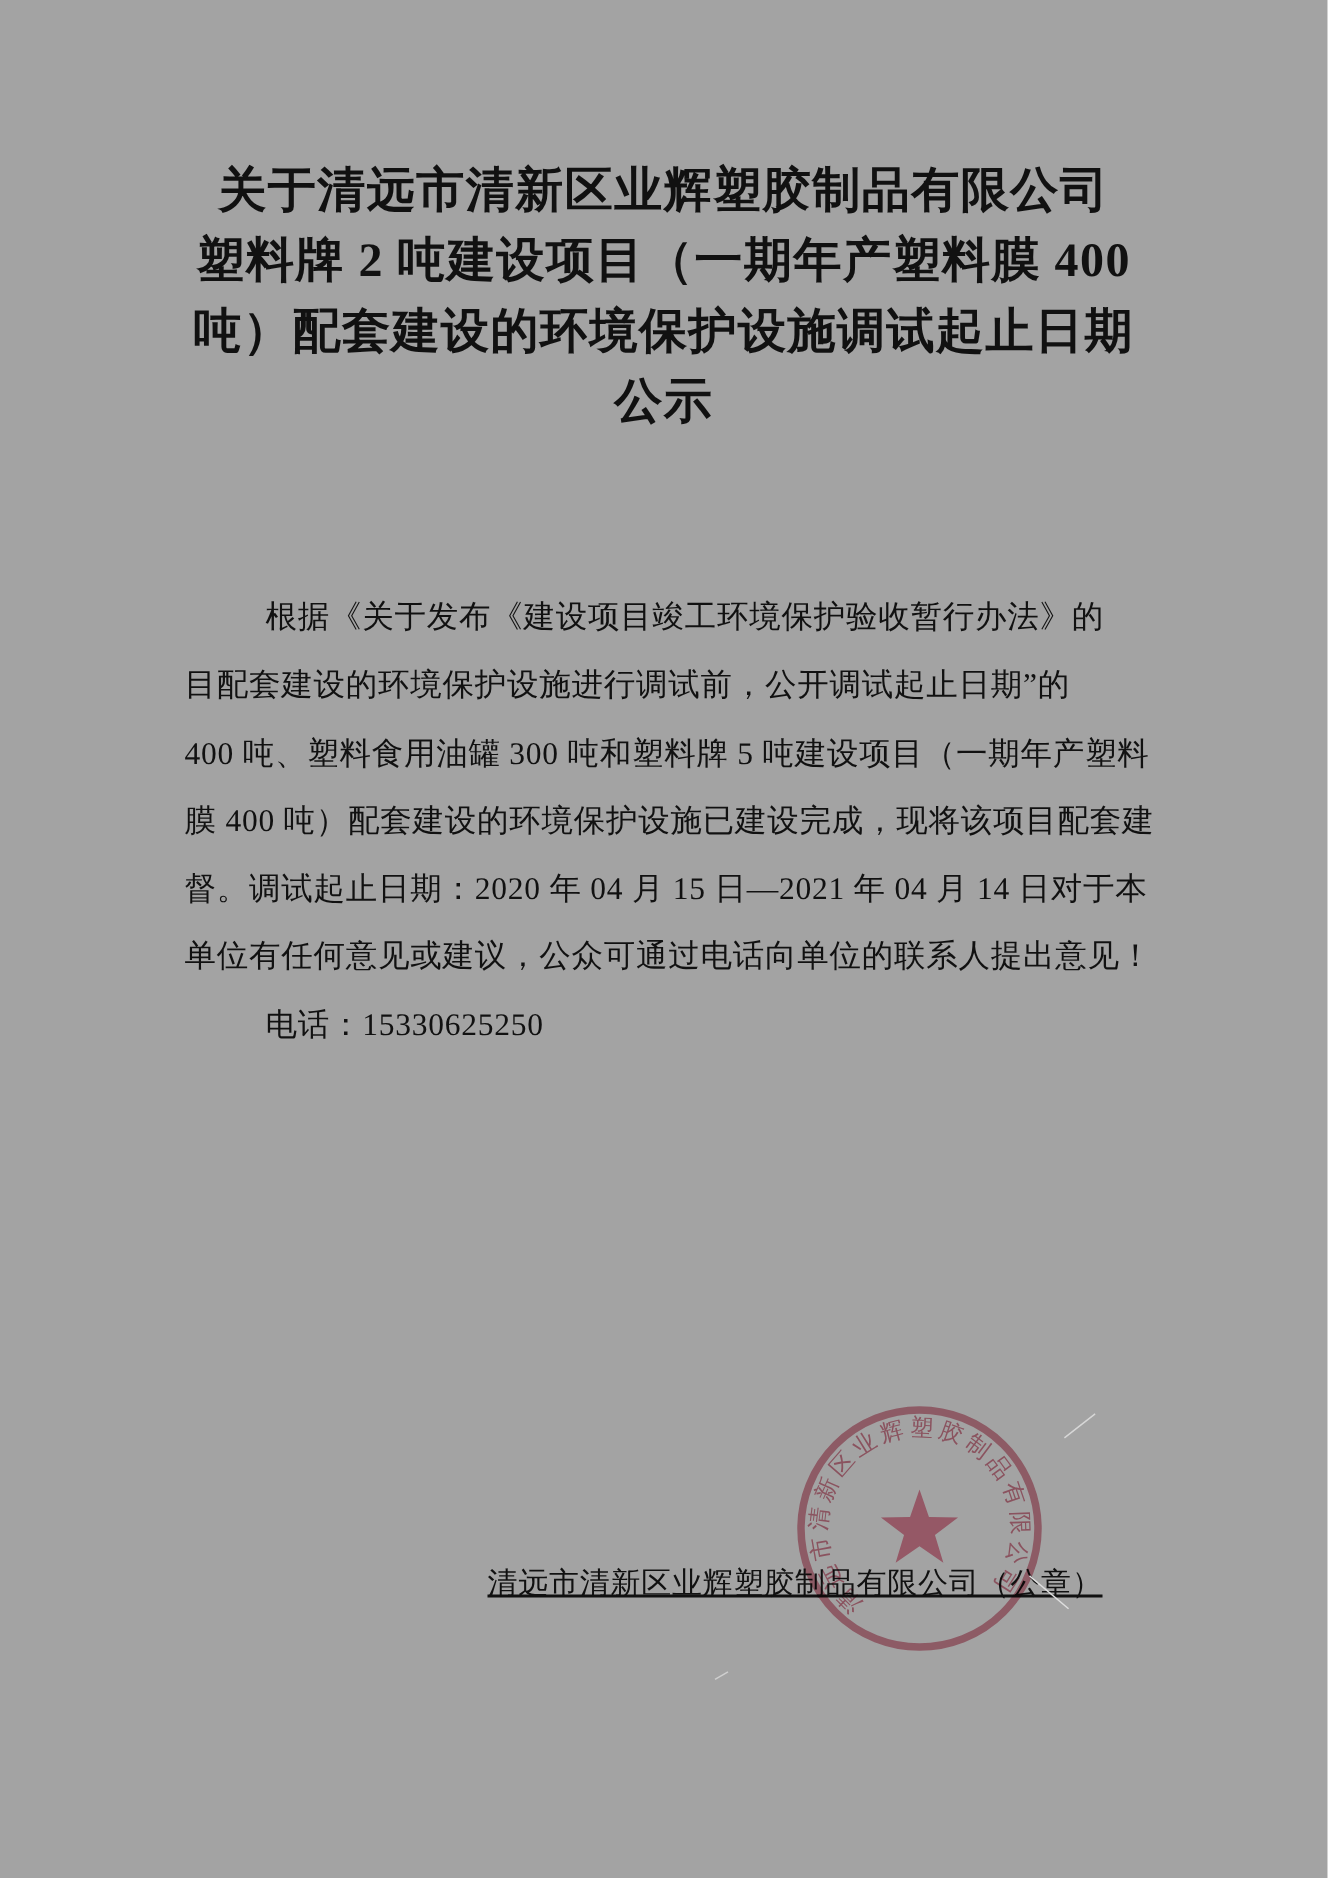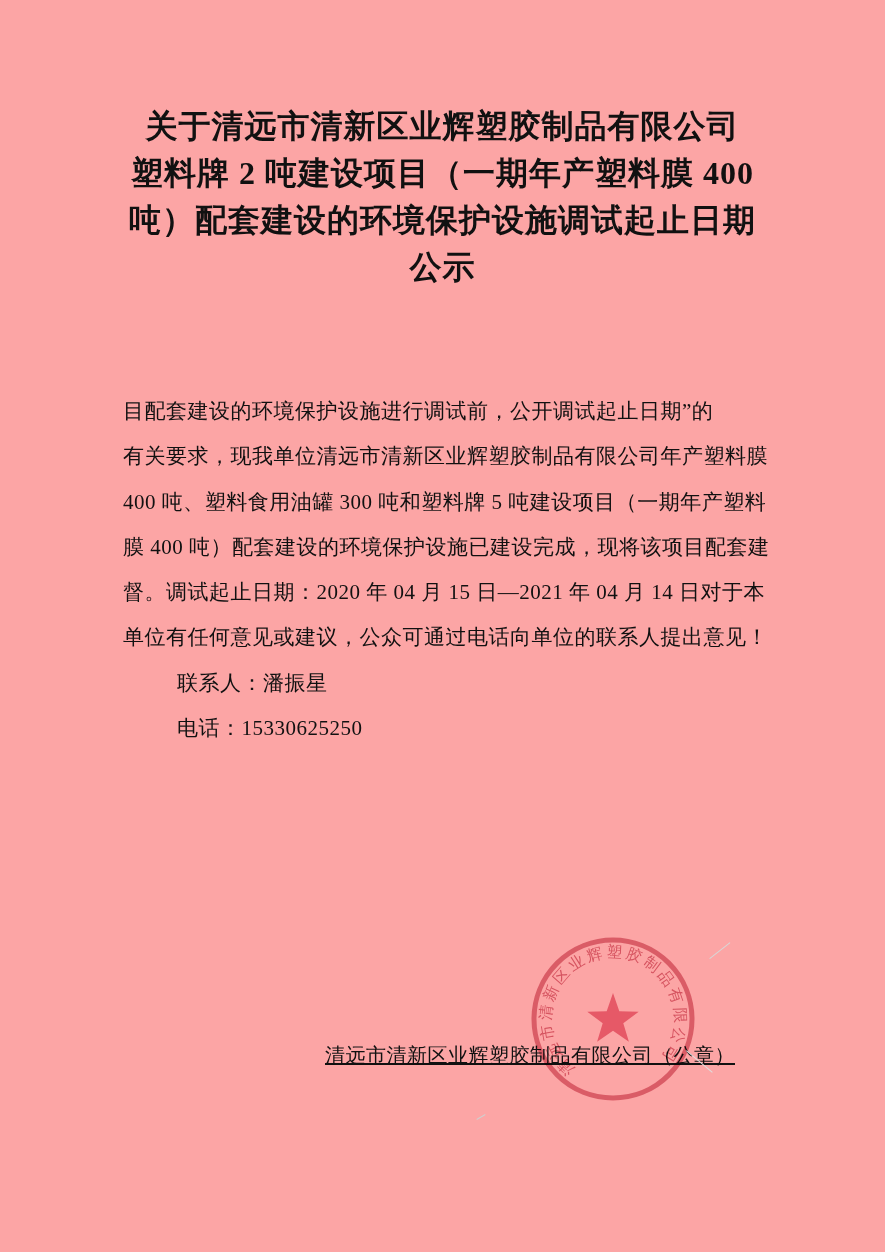--- a/index.html
+++ b/index.html
@@ -1,20 +1,20 @@
 <!DOCTYPE html>
 <html lang="zh"><head>
 <meta charset="utf-8">
 <style>
   html,body{margin:0;padding:0;background:#e8e8e8;}
   .page{
     position:relative;
     width:885px;height:1252px;
     margin:0 auto;
-    background:#fca5a5;
+    background:#a3a3a3;
     overflow:hidden;
     font-family:"Liberation Serif","DejaVu Serif",serif;
     color:#111;
   }
   .title{
     position:absolute;
     left:0;top:103px;width:885px;
     text-align:center;
     font-size:32px;
     font-weight:700;
@@ -67,27 +67,26 @@
 <div class="page">
 
   <div class="title">
     <div>关于清远市清新区业辉塑胶制品有限公司</div>
     <div>塑料牌 2 吨建设项目（一期年产塑料膜 400</div>
     <div>吨）配套建设的环境保护设施调试起止日期</div>
     <div>公示</div>
   </div>
 
   <div class="body-block">
+    <div class="bline indent">根据《关于发布《建设项目竣工环境保护验收暂行办法》的</div>
     <div class="bline">目配套建设的环境保护设施进行调试前，公开调试起止日期”的</div>
-    <div class="bline">有关要求，现我单位清远市清新区业辉塑胶制品有限公司年产塑料膜</div>
     <div class="bline">400 吨、塑料食用油罐 300 吨和塑料牌 5 吨建设项目（一期年产塑料</div>
     <div class="bline">膜 400 吨）配套建设的环境保护设施已建设完成，现将该项目配套建</div>
     <div class="bline">督。调试起止日期：2020 年 04 月 15 日—2021 年 04 月 14 日对于本</div>
     <div class="bline">单位有任何意见或建议，公众可通过电话向单位的联系人提出意见！</div>
-    <div class="bline indent">联系人：潘振星</div>
     <div class="bline indent">电话：15330625250</div>
   </div>
 
   <div class="footer-line">清远市清新区业辉塑胶制品有限公司（公章）</div>
 
   <svg class="seal" viewBox="0 0 170 170" xmlns="http://www.w3.org/2000/svg">
     <circle cx="85" cy="85" r="79" fill="none" stroke-width="5" opacity="0.82" stroke="#cf6078"></circle>
     <polygon points="85,59 91.3,77.3 110.7,77.7 95.3,89.3 100.9,107.8 85,96.8 69.1,107.8 74.7,89.3 59.3,77.7 78.7,77.3" opacity="0.85" fill="#e0607e"></polygon>
     <defs>
       <path id="sealArc" d="M 49.4 135.8 A 62 62 0 1 1 120.6 135.8" fill="none"></path>

